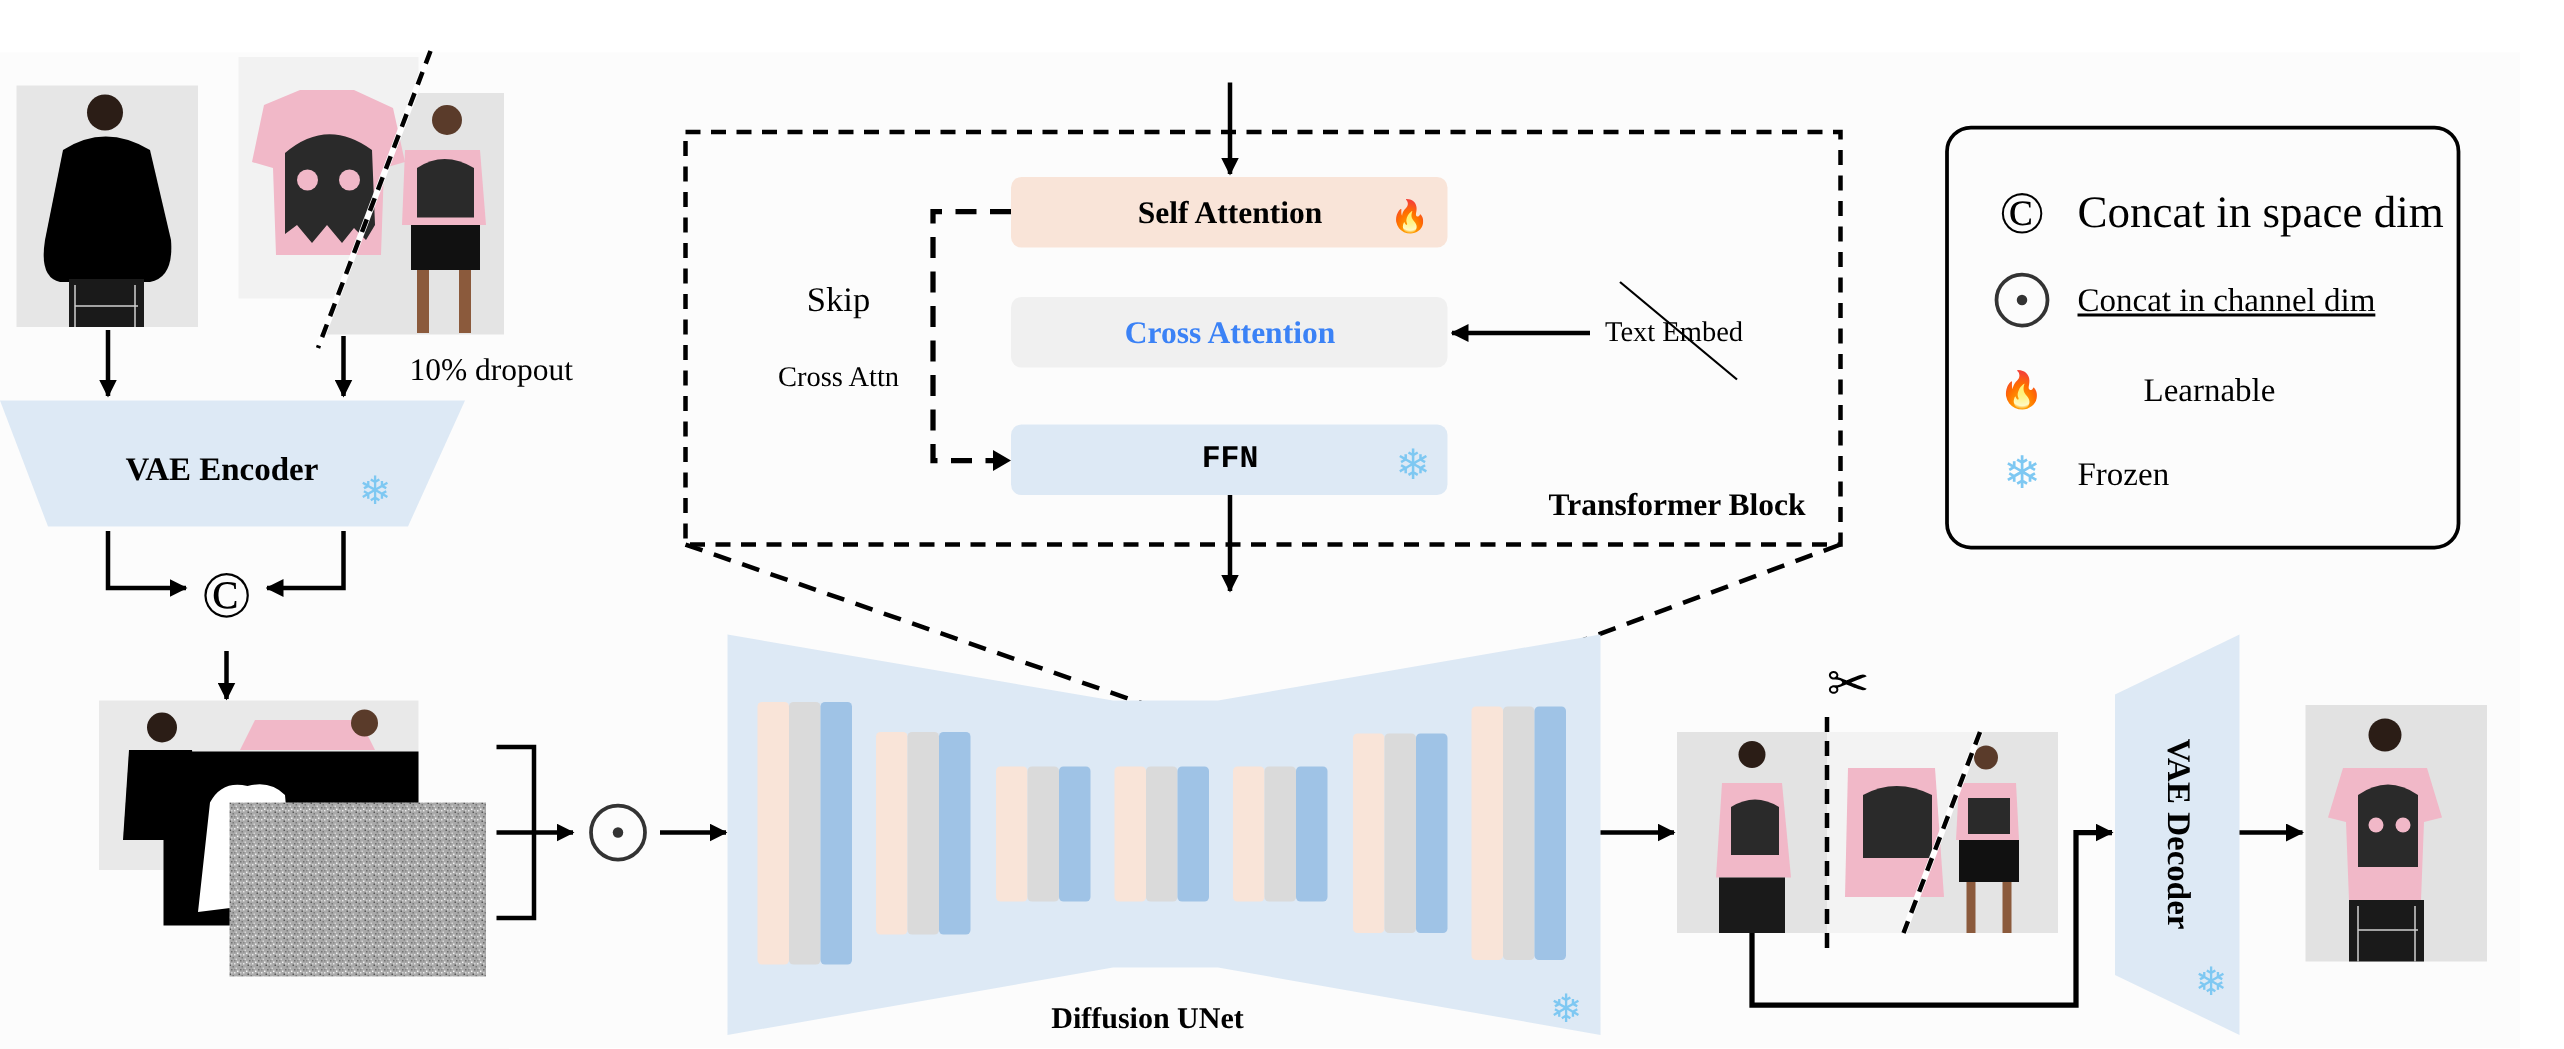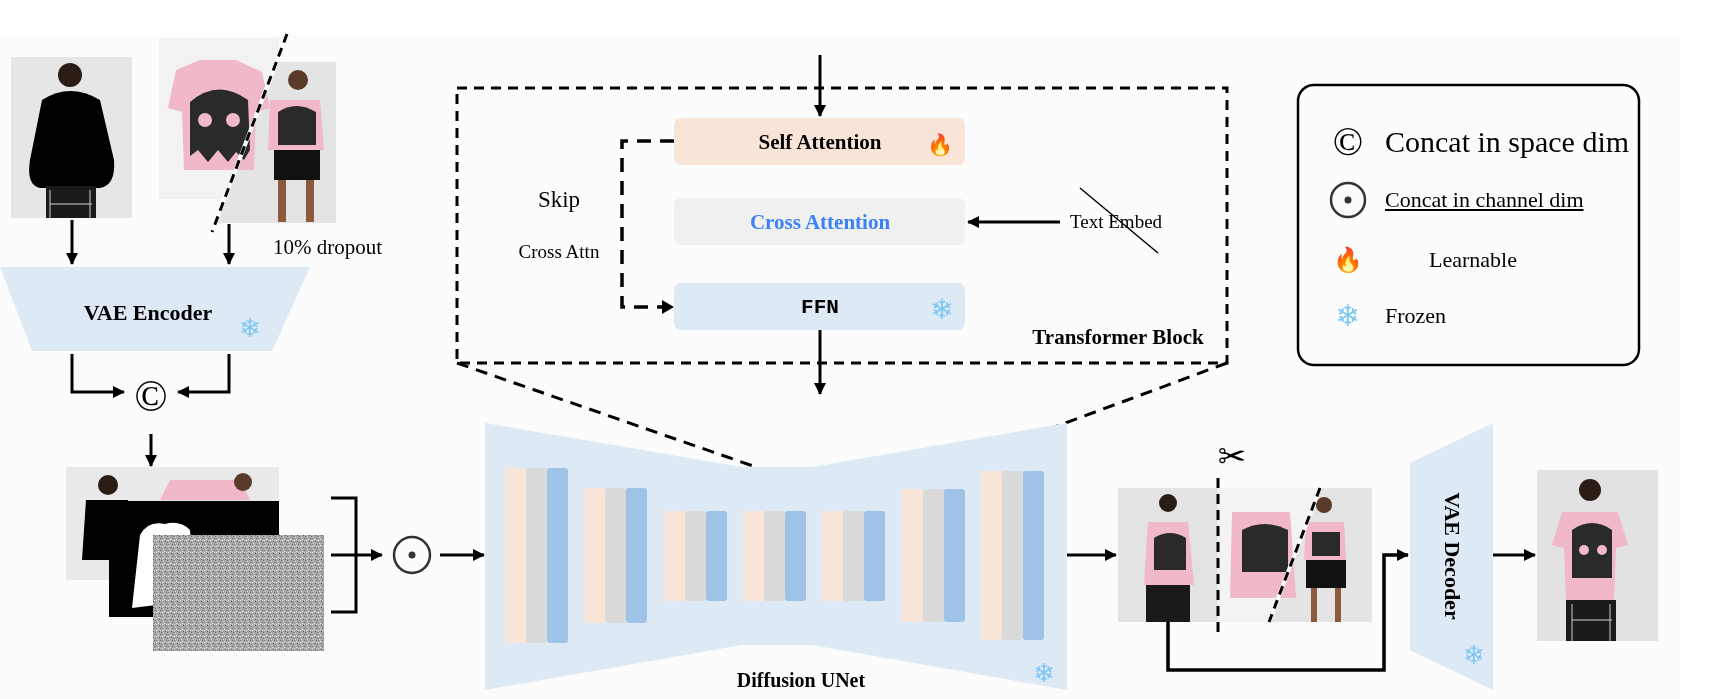--- a/index.html
+++ b/index.html
@@ -209,21 +209,21 @@
   <span class="lbl c bold" style="left:820px;top:307px;font-size:21px;font-family:Liberation Mono, monospace;">FFN</span>
   <span class="emoji" style="left:942px;top:310px;font-size:28px;color:#7ec8f2;">❄</span>
 
   <span class="lbl c" style="left:559px;top:200px;font-size:23px;">Skip</span>
   <span class="lbl c" style="left:559px;top:234px;font-size:19px;margin-top:18px;">Cross Attn</span>
 
   <span class="lbl l" style="left:1070px;top:222px;font-size:19px;">Text Embed</span>
 
   <span class="lbl c bold" style="left:1118px;top:337px;font-size:21px;">Transformer Block</span>
 
-  <span class="lbl c bold" style="left:765px;top:680px;font-size:20px;margin-left:36px;">Diffusion UNet</span>
+  <span class="lbl c bold" style="left:765px;top:680px;font-size:20px;">Diffusion UNet</span>
   <span class="emoji" style="left:1044px;top:673px;font-size:26px;color:#7ec8f2;">❄</span>
 
   <span class="lbl c" style="left:1232px;top:456px;font-size:34px;">✂</span>
 
   <span class="lbl c bold" style="left:1452px;top:556px;font-size:22px;transform:translate(-50%,-50%) rotate(90deg);">VAE Decoder</span>
   <span class="emoji" style="left:1474px;top:655px;font-size:26px;color:#7ec8f2;">❄</span>
 
   <div>
     <span class="lbl c" style="left:1348px;top:142px;font-size:40px;line-height:1;">©</span>
     <span class="lbl l" style="left:1385px;top:142px;font-size:30px;">Concat in space dim</span>

